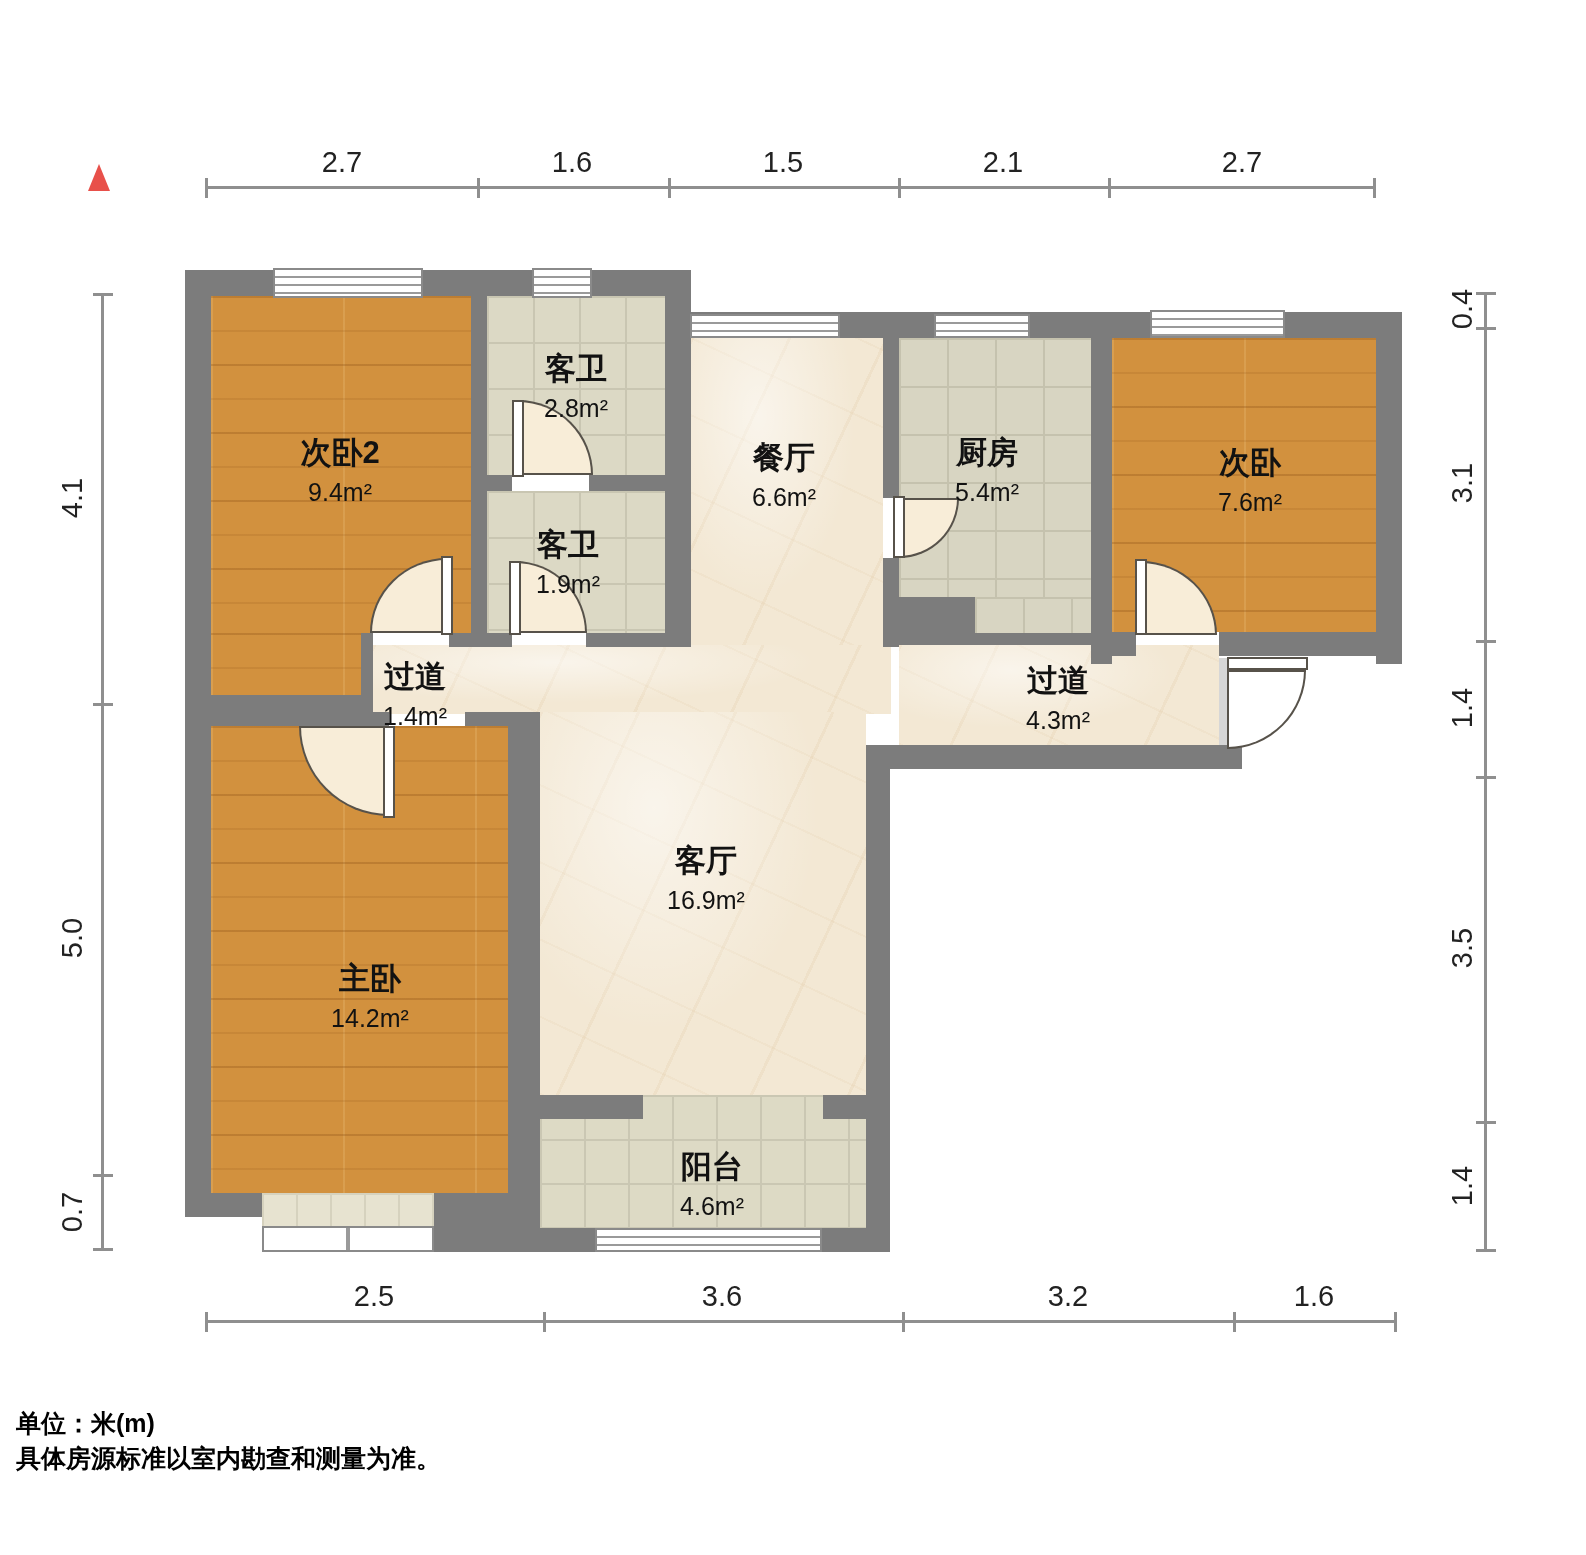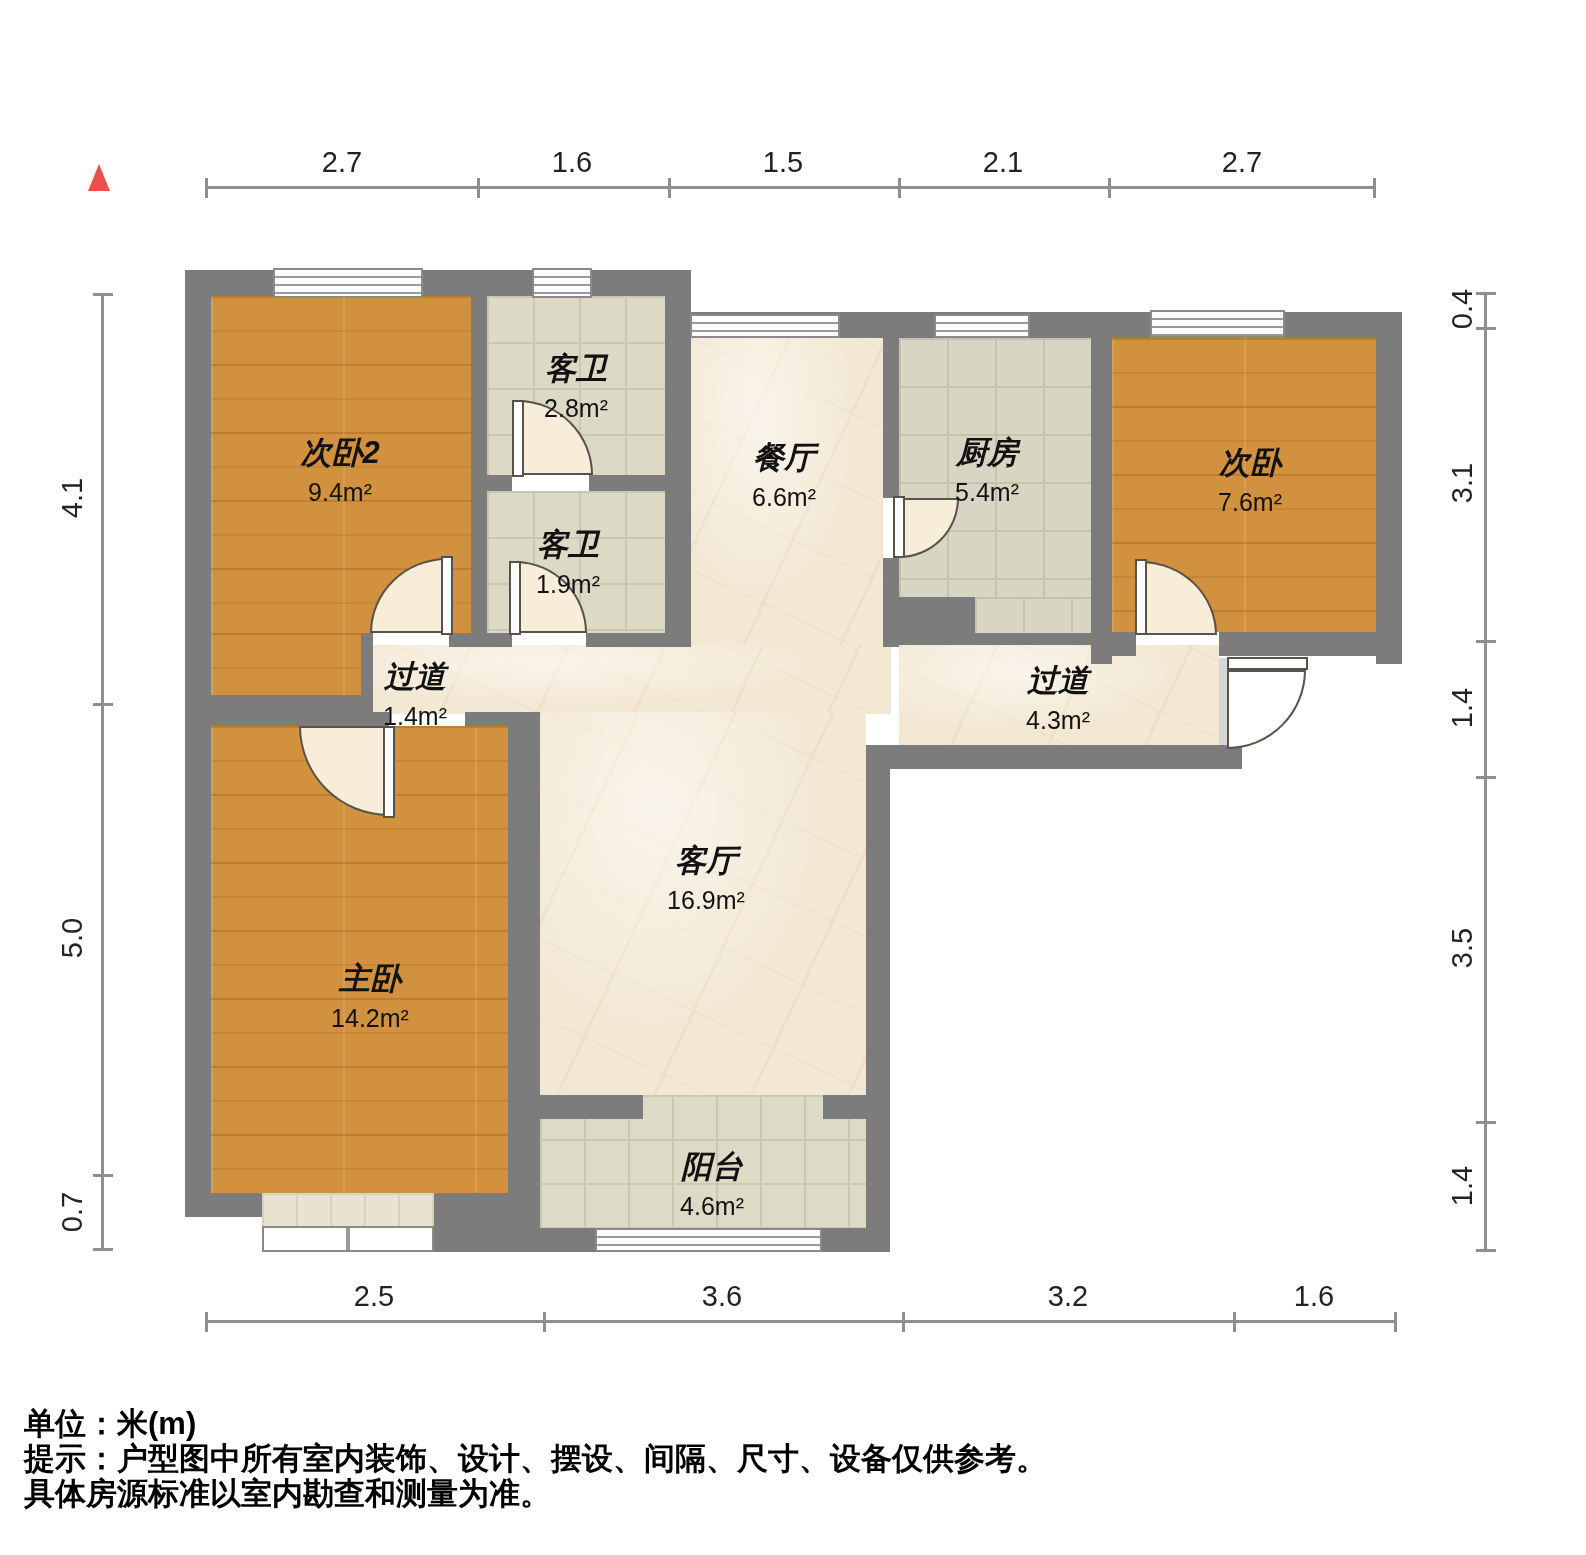--- a/index.html
+++ b/index.html
@@ -33,29 +33,29 @@
        background-image:linear-gradient(90deg, transparent 0 calc(50% - 2px), #9a9a9a calc(50% - 2px) calc(50% + 2px), transparent calc(50% + 2px));}
   .fan{position:absolute;background:#f8edd8;border:2px solid #57524a;box-sizing:border-box;}
   .fan-out{position:absolute;background:#ffffff;border:2px solid #57524a;box-sizing:border-box;}
   .tl{border-top-left-radius:100%;}
   .tr{border-top-right-radius:100%;}
   .bl{border-bottom-left-radius:100%;}
   .br{border-bottom-right-radius:100%;}
   .leaf{position:absolute;background:#ffffff;border:2px solid #57524a;box-sizing:border-box;}
   .threshold{position:absolute;background:#d6d6d6;}
   .room-label{position:absolute;transform:translateX(-50%);text-align:center;white-space:nowrap;}
-  .room-label .name{display:block;font-size:31px;font-weight:700;line-height:42px;color:#121212;font-style:italic;}
+  .room-label .name{display:block;font-size:31px;font-weight:700;line-height:42px;color:#121212;}
   .room-label .area{display:block;font-size:25px;font-weight:400;line-height:36px;color:#121212;}
   .dim-line{position:absolute;background:#8f8f8f;}
   .tick{position:absolute;background:#8f8f8f;}
   .dim-label{position:absolute;font-size:29px;color:#222;text-align:center;white-space:nowrap;}
   .dim-label.h{transform:translateX(-50%);}
   .dim-label.rot{width:70px;height:32px;line-height:32px;transform:rotate(-90deg);transform-origin:center center;margin-left:-35px;margin-top:-16px;}
   .north{position:absolute;width:0;height:0;border-left:11px solid transparent;border-right:11px solid transparent;}
-  .notes{position:absolute;left:24px;top:1406px;font-size:31px;line-height:35px;font-weight:600;color:#000;}
+  .notes{position:absolute;left:16px;top:1406px;font-size:25px;line-height:35px;font-weight:600;color:#000;}
   .notes div{white-space:nowrap;}
 </style>
 </head>
 <body>
 
 <div id="canvas">
 
   <div class="north" style="left:88px;top:164px;border-bottom:27px solid #e8504a;"></div>
 
   <div class="wood" style="left:211px;top:296px;width:260px;height:337px;"></div>
@@ -229,17 +229,16 @@
   <div class="tick" style="left:902px;top:1312px;width:3px;height:20px;"></div>
   <div class="tick" style="left:1233px;top:1312px;width:3px;height:20px;"></div>
   <div class="tick" style="left:1394px;top:1312px;width:3px;height:20px;"></div>
   <div class="dim-label h" style="left:374px;top:1280px;">2.5</div>
   <div class="dim-label h" style="left:722px;top:1280px;">3.6</div>
   <div class="dim-label h" style="left:1068px;top:1280px;">3.2</div>
   <div class="dim-label h" style="left:1314px;top:1280px;">1.6</div>
 
   <div class="notes">
     <div>单位：米(m)</div>
-    <div>提示：户型图中所有室内装饰、设计、摆设、间隔、尺寸、设备仅供参考。</div>
     <div>具体房源标准以室内勘查和测量为准。</div>
   </div>
 
 </div>
 
 </body></html>

